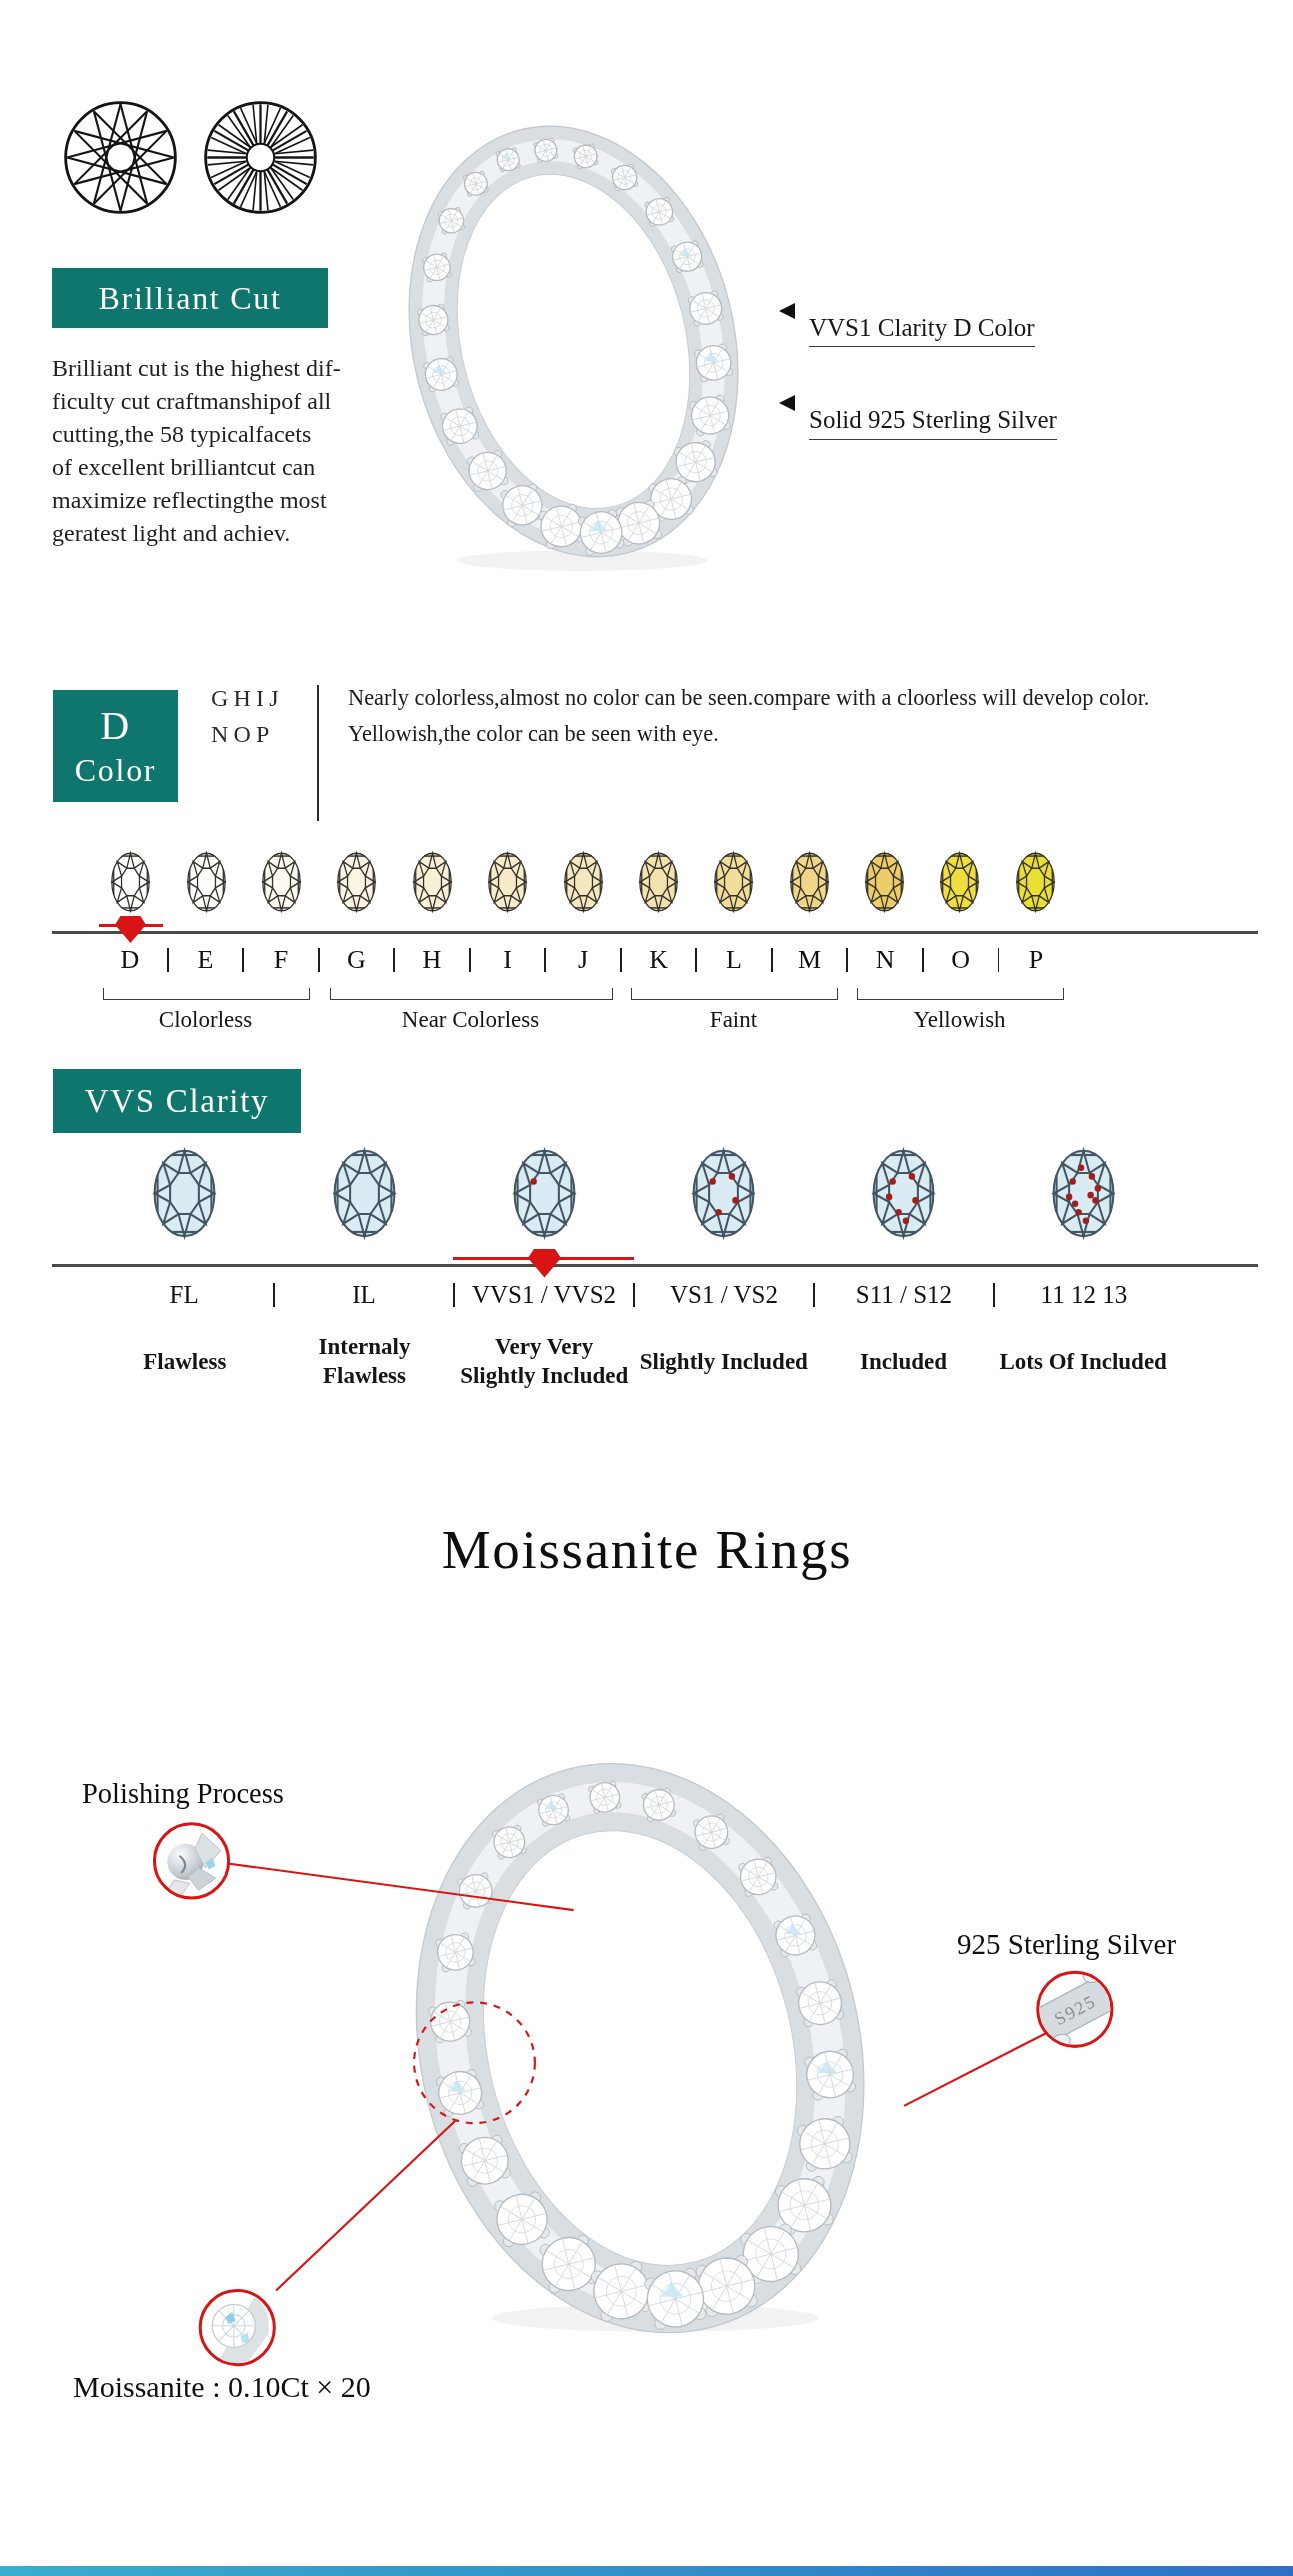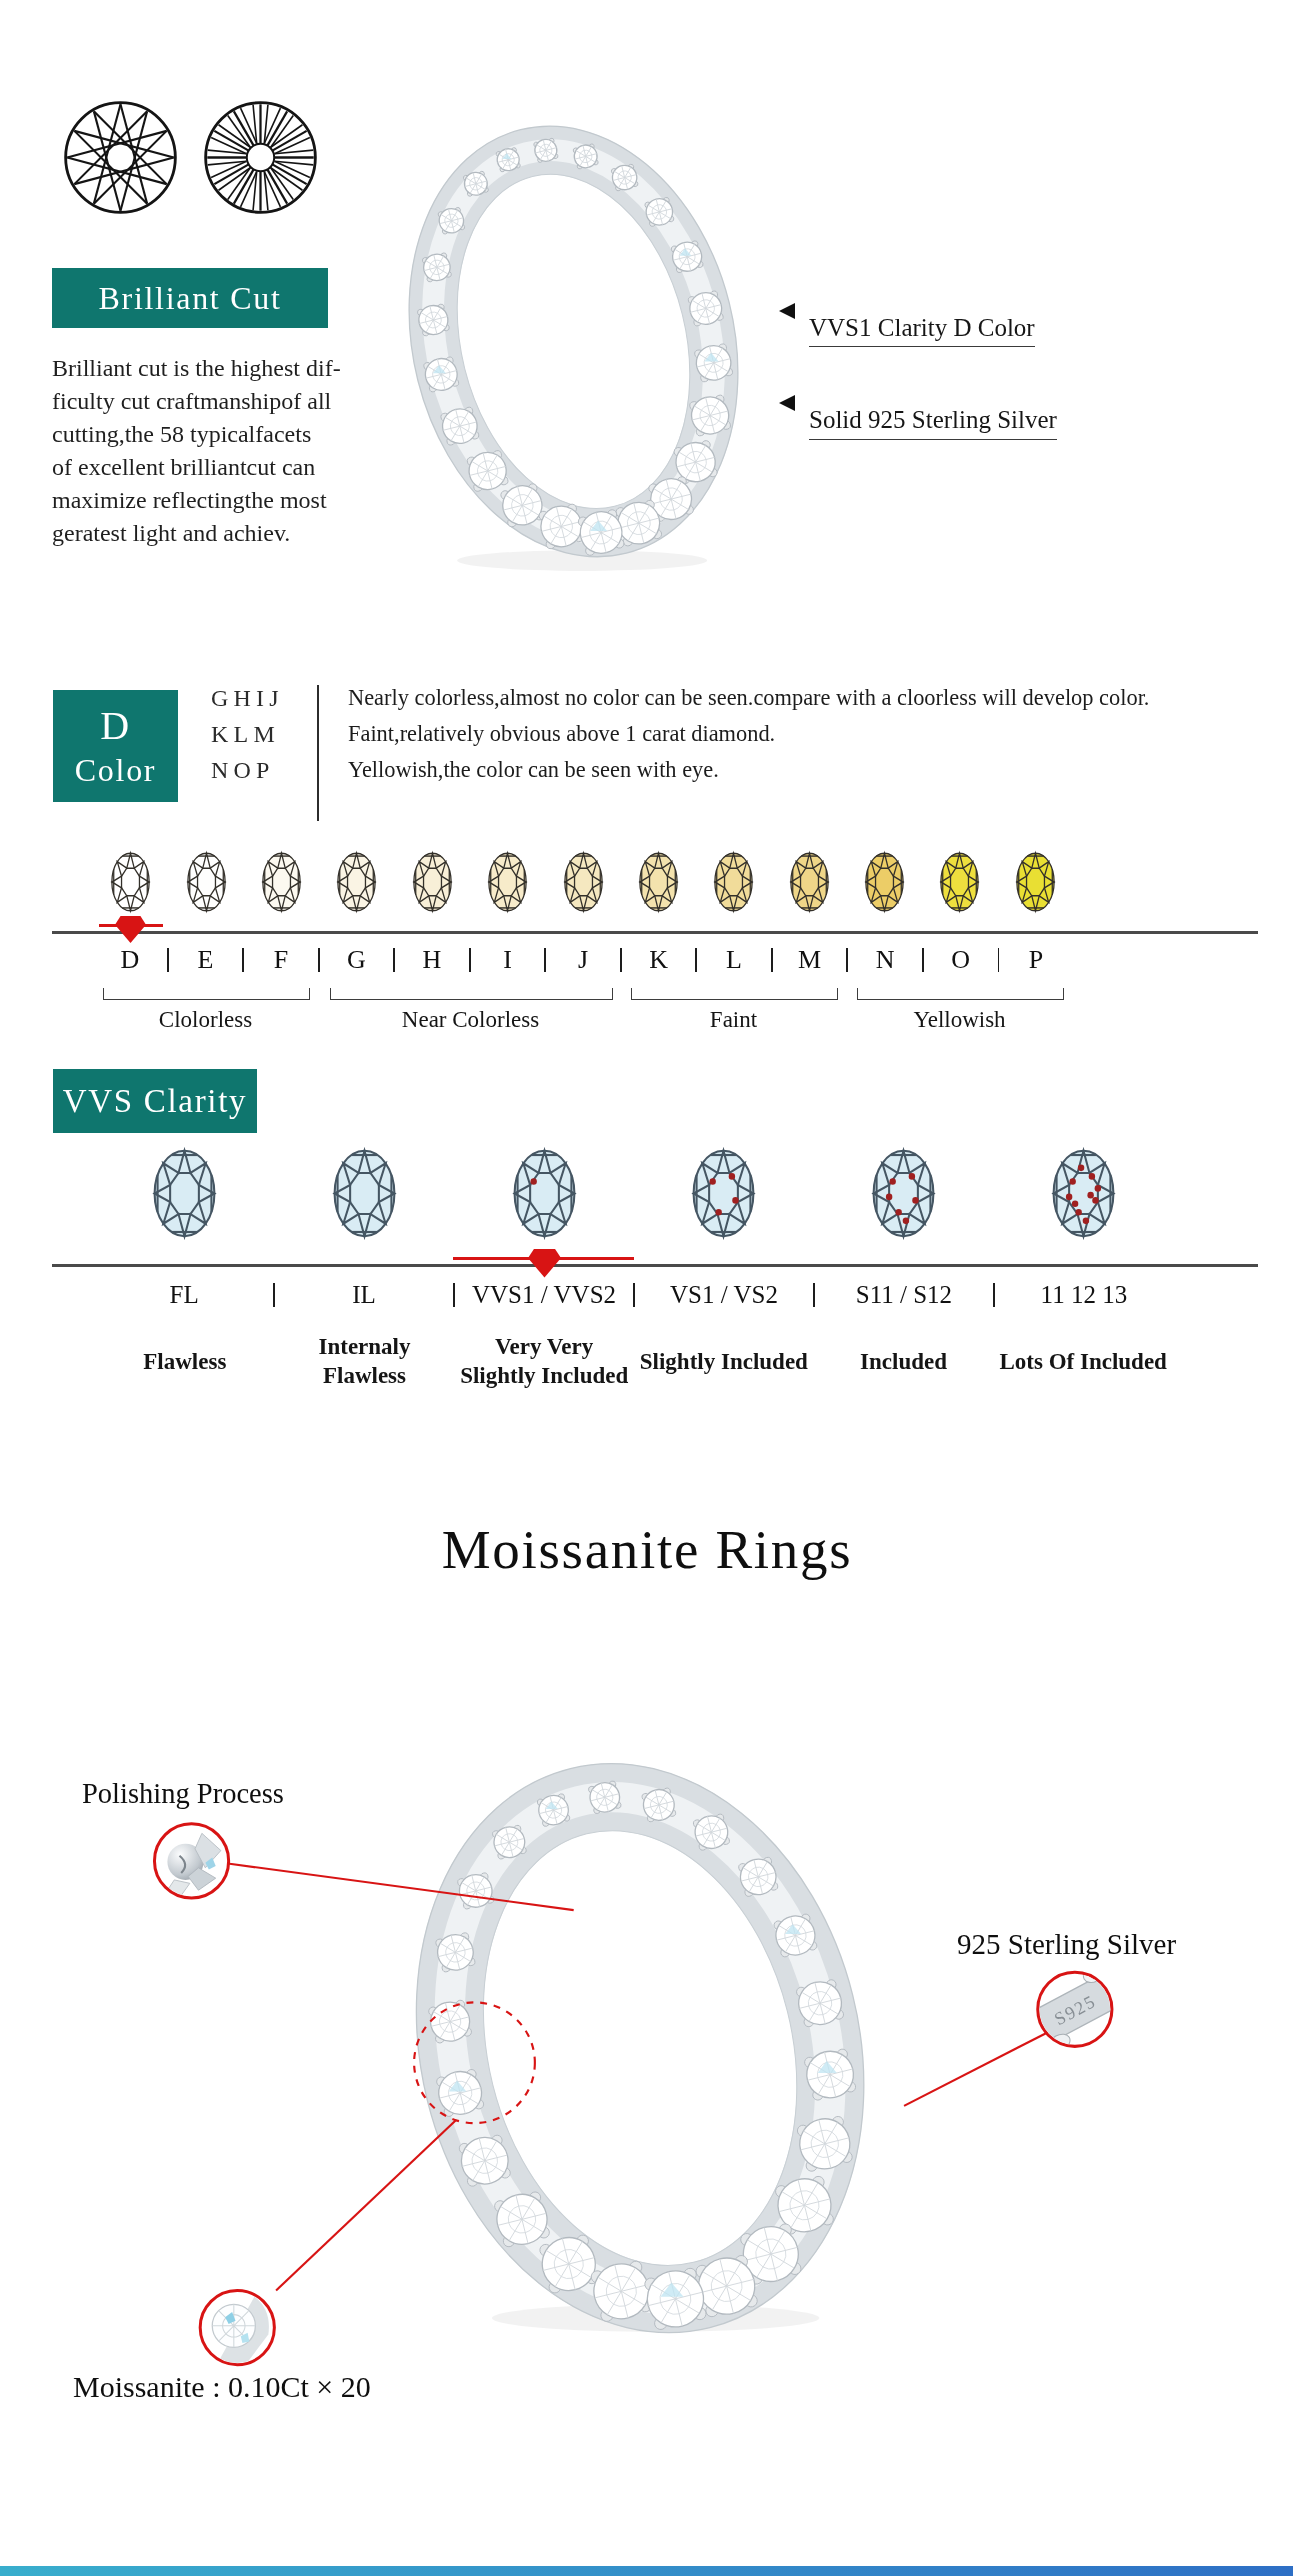--- a/index.html
+++ b/index.html
@@ -344,24 +344,20 @@
     <span style="font-size:40px;line-height:48px;">D</span>
     <span style="font-size:32px;line-height:41px;">Color</span>
   </div>
 
   <div class="abs" id="gradeRows" style="left:211px;top:680px;">
       <div class="grade-row">
         <div class="grade-letters">GHIJ</div>
         <div class="grade-desc">Nearly colorless,almost no color can be seen.compare with a cloorless will develop color.</div>
       </div>
       <div class="grade-row">
-        <div class="grade-letters">KLM</div>
-        <div class="grade-desc">Faint,relatively obvious above 1 carat diamond.</div>
-      </div>
-      <div class="grade-row">
         <div class="grade-letters">NOP</div>
         <div class="grade-desc">Yellowish,the color can be seen with eye.</div>
       </div>
     </div>
   <div class="vdiv" style="left:317px;top:685px;height:136px;"></div>
 
   <div class="abs scale-row gemrow" id="colorGems" style="left:93px;top:850px;width:980px;height:64px;">
       <div class="cell">
         <div style="width:43px;height:64px;">
           <svg viewBox="-30 -40 60 80" width="100%" height="100%" preserveAspectRatio="none">
@@ -595,21 +591,21 @@
       <div class="bracket" style="left: 103px; top: 988px; width: 205px;"></div>
       <div class="group-label" style="left: 103px; top: 1007px; width: 205px;">Clolorless</div>
       <div class="bracket" style="left: 330px; top: 988px; width: 281px;"></div>
       <div class="group-label" style="left: 330px; top: 1007px; width: 281px;">Near Colorless</div>
       <div class="bracket" style="left: 631px; top: 988px; width: 205px;"></div>
       <div class="group-label" style="left: 631px; top: 1007px; width: 205px;">Faint</div>
       <div class="bracket" style="left: 857px; top: 988px; width: 205px;"></div>
       <div class="group-label" style="left: 857px; top: 1007px; width: 205px;">Yellowish</div>
     </div>
 
-  <div class="abs blackbox" style="left:53px;top:1069px;width:204px;height:64px;">
+  <div class="abs blackbox" style="left:53px;top:1069px;width:248px;height:64px;">
     <span style="font-size:33px;">VVS Clarity</span>
   </div>
 
   <div class="abs scale-row gemrow" id="clarityGems" style="left:95px;top:1145px;width:1078px;height:97px;">
       <div class="cell">
         <div style="width:69px;height:95px;">
           <svg viewBox="-30 -40 60 80" width="100%" height="100%" preserveAspectRatio="none">
     <g stroke="#455663" stroke-width="1.8" fill="none">
       <ellipse rx="26" ry="36" fill="#d9ecf4"></ellipse>
       <polygon points="26.0,0.0 12.5,7.2 18.4,25.5 5.2,17.3 0.0,36.0 -5.2,17.3 -18.4,25.5 -12.5,7.2 -26.0,0.0 -12.5,-7.2 -18.4,-25.5 -5.2,-17.3 -0.0,-36.0 5.2,-17.3 18.4,-25.5 12.5,-7.2"></polygon>

